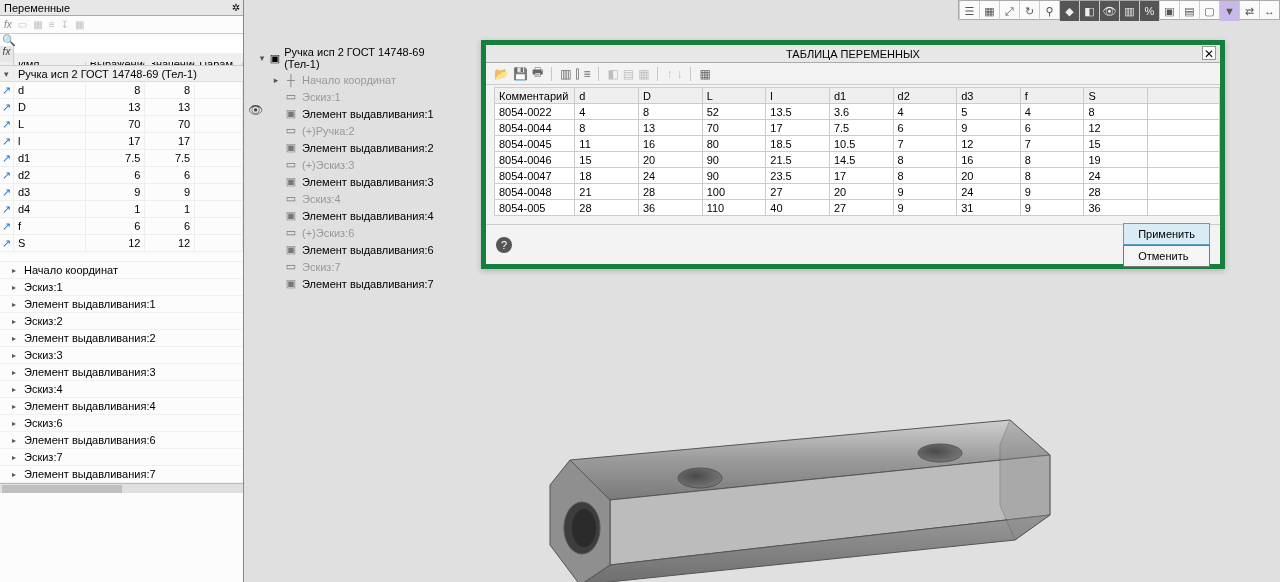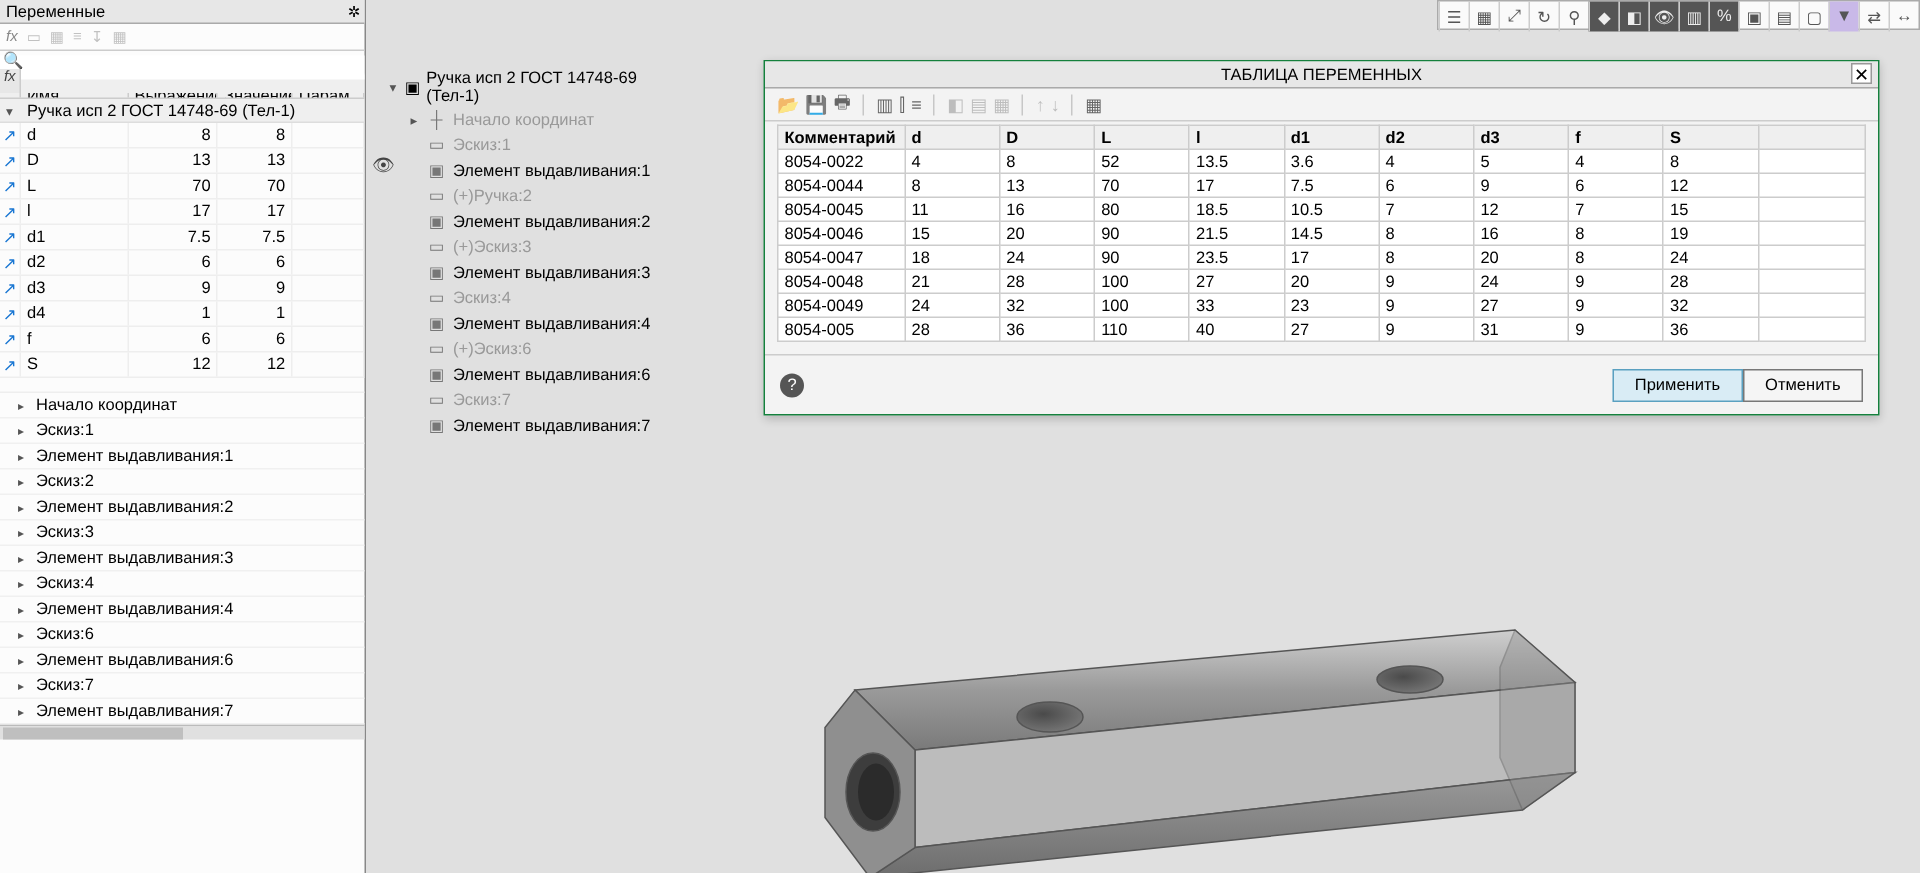--- a/index.html
+++ b/index.html
@@ -43,34 +43,34 @@
   .mt-item{ display:flex; align-items:center; gap:4px; padding:2px 0 2px 14px;}
   .mt-item .ico{ width:14px; text-align:center; color:#777;}
   .mt-item.grey{ color:#999;}
   .eye{ position:absolute; left:248px; top:103px; font-size:12px; color:#444;}
 
   
   .model-view{ position:absolute; left:260px; top:50px; right:0; bottom:0; pointer-events:none;}
   .model-view svg{ position:absolute; left:250px; top:350px; }
 
   
-  .dlg{ position:absolute; left:509px; top:40px; width:744px; background:#f3f3f3; border:1px solid #15803d; box-shadow:0 2px 6px rgba(0,0,0,.2);}
+  .dlg{ position:absolute; left:481px; top:40px; width:744px; background:#f3f3f3; border:5px solid #15803d; box-shadow:0 2px 6px rgba(0,0,0,.2);}
   .dlg-title{ height:18px; background:#e7e7e7; border-bottom:1px solid #aaa; font-size:11px; display:flex;align-items:center; justify-content:center; position:relative;}
   .dlg-title .x{ position:absolute; right:4px; top:1px; width:14px;height:14px; font-size:12px; text-align:center; border:1px solid #999; background:#fff;}
   .dlg-tools{ height:22px; display:flex; align-items:center; gap:4px; padding:0 8px; border-bottom:1px solid #ccc; font-size:12px; color:#444;}
   .dlg-tools .sep{ width:1px; height:14px; background:#bbb; margin:0 4px;}
   .dlg-tools span{opacity:.8;}
   table.tbl{ width:726px; margin:2px 8px 8px 8px; border-collapse:collapse; font-size:11px; background:#fff;}
   table.tbl th, table.tbl td{ border:1px solid #ccc; height:16px; padding:0 4px; text-align:left;}
-  table.tbl th{ background:#efefef; font-weight:bold;}
+  table.tbl th{ background:#efefef; font-weight:normal;}
   .col-comment{width:70px;} .col-v{width:62px;}
   .col-tail{width:70px;}
   .dlg-foot{ height:40px; border-top:1px solid #ccc; display:flex; align-items:center; justify-content:space-between; padding:0 10px;}
   .help{ width:16px;height:16px;border-radius:8px;background:#555;color:#fff;font-size:11px;display:flex;align-items:center;justify-content:center;}
-  .btns{display:flex; gap:0;}
+  .btns{display:flex; gap:0;flex-direction:column;}
   .btn{ height:22px; padding:0 14px; font-size:11px; border:1px solid #777; background:#f5f5f5; display:flex;align-items:center;}
   .btn.primary{ background:#d9ecf5; border-color:#5aa0c0;}
 </style>
 </head>
 <body>
 
 <div class="top-toolbar">
   <div class="tb-btn">☰</div>
   <div class="tb-btn">▦</div>
   <div class="tb-btn">⤢</div>
@@ -433,33 +433,20 @@
           <td class="col-v">100</td>
           <td class="col-v">27</td>
           <td class="col-v">20</td>
           <td class="col-v">9</td>
           <td class="col-v">24</td>
           <td class="col-v">9</td>
           <td class="col-v">28</td>
           <td class="col-tail"></td>
         </tr>
         <tr>
-          <td class="col-comment">8054-0049</td>
-          <td class="col-v">24</td>
-          <td class="col-v">32</td>
-          <td class="col-v">100</td>
-          <td class="col-v">33</td>
-          <td class="col-v">23</td>
-          <td class="col-v">9</td>
-          <td class="col-v">27</td>
-          <td class="col-v">9</td>
-          <td class="col-v">32</td>
-          <td class="col-tail"></td>
-        </tr>
-        <tr>
           <td class="col-comment">8054-005</td>
           <td class="col-v">28</td>
           <td class="col-v">36</td>
           <td class="col-v">110</td>
           <td class="col-v">40</td>
           <td class="col-v">27</td>
           <td class="col-v">9</td>
           <td class="col-v">31</td>
           <td class="col-v">9</td>
           <td class="col-v">36</td>

